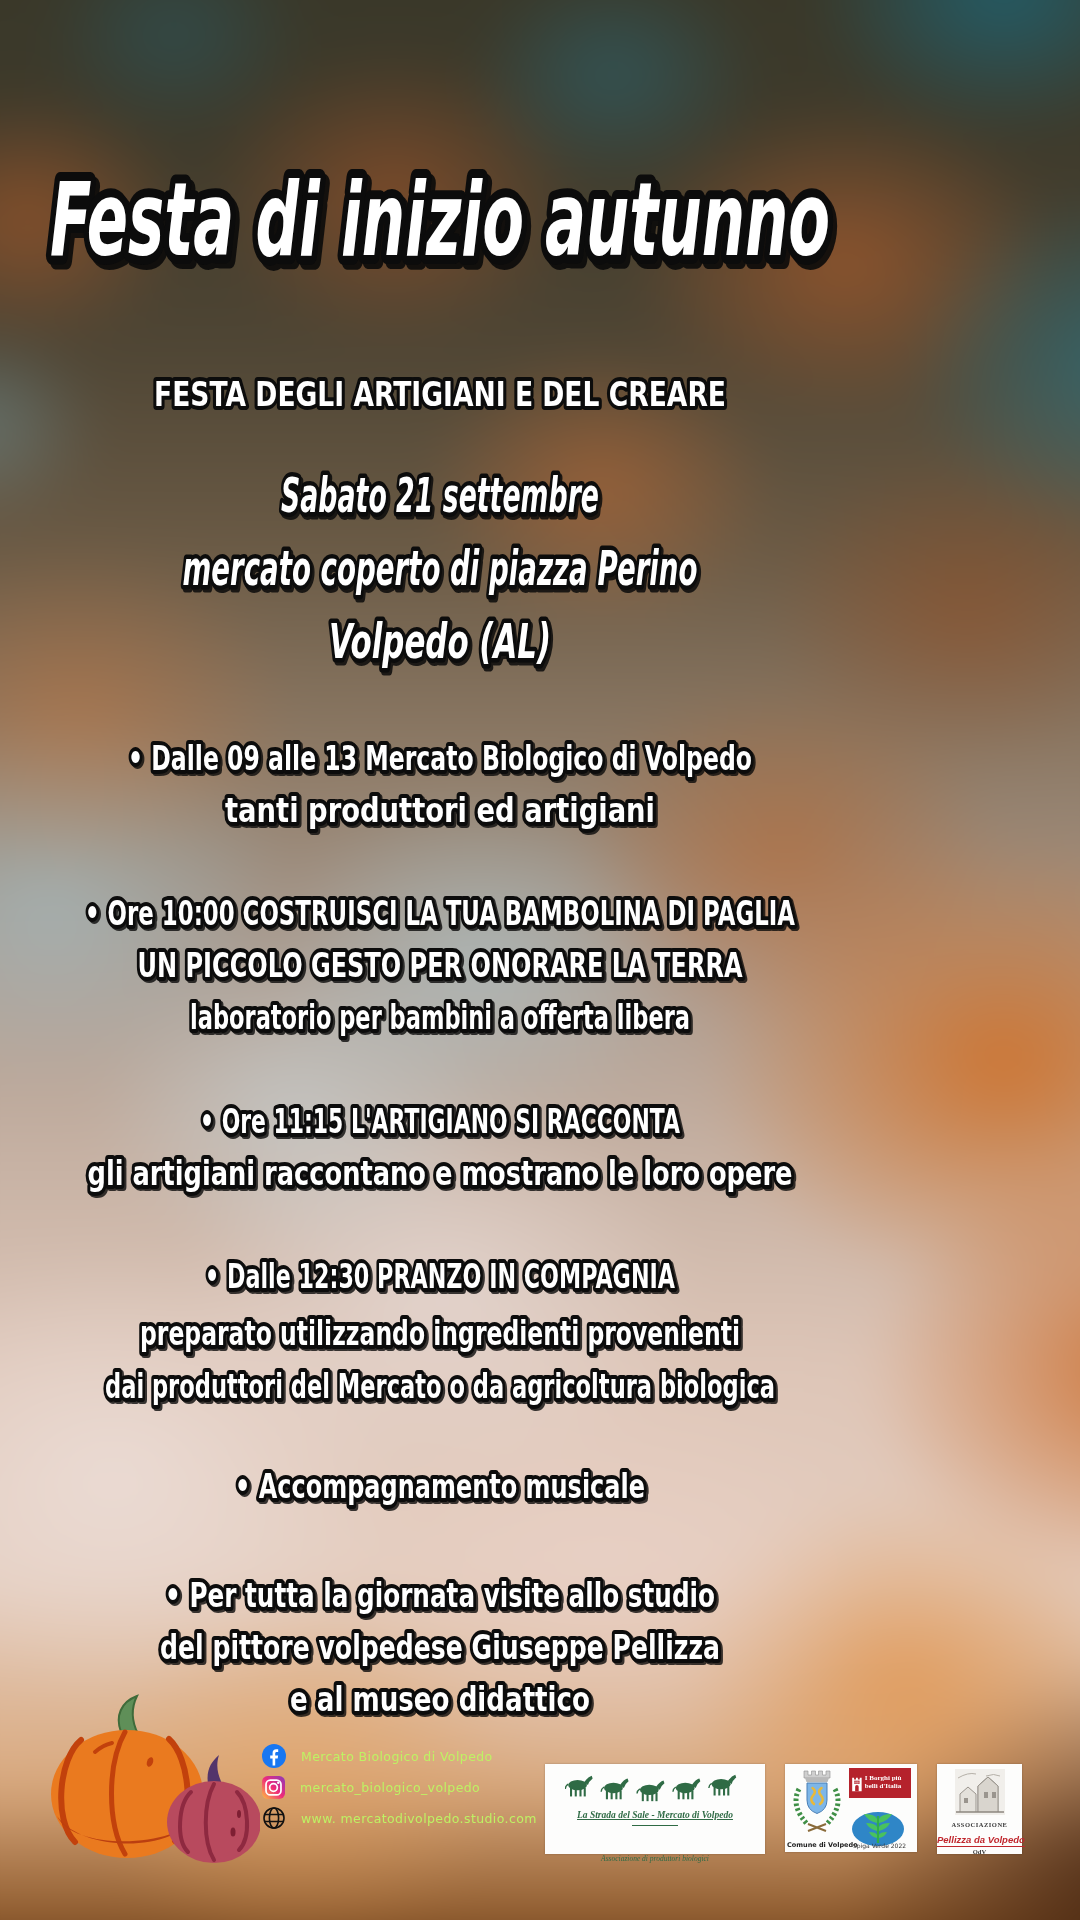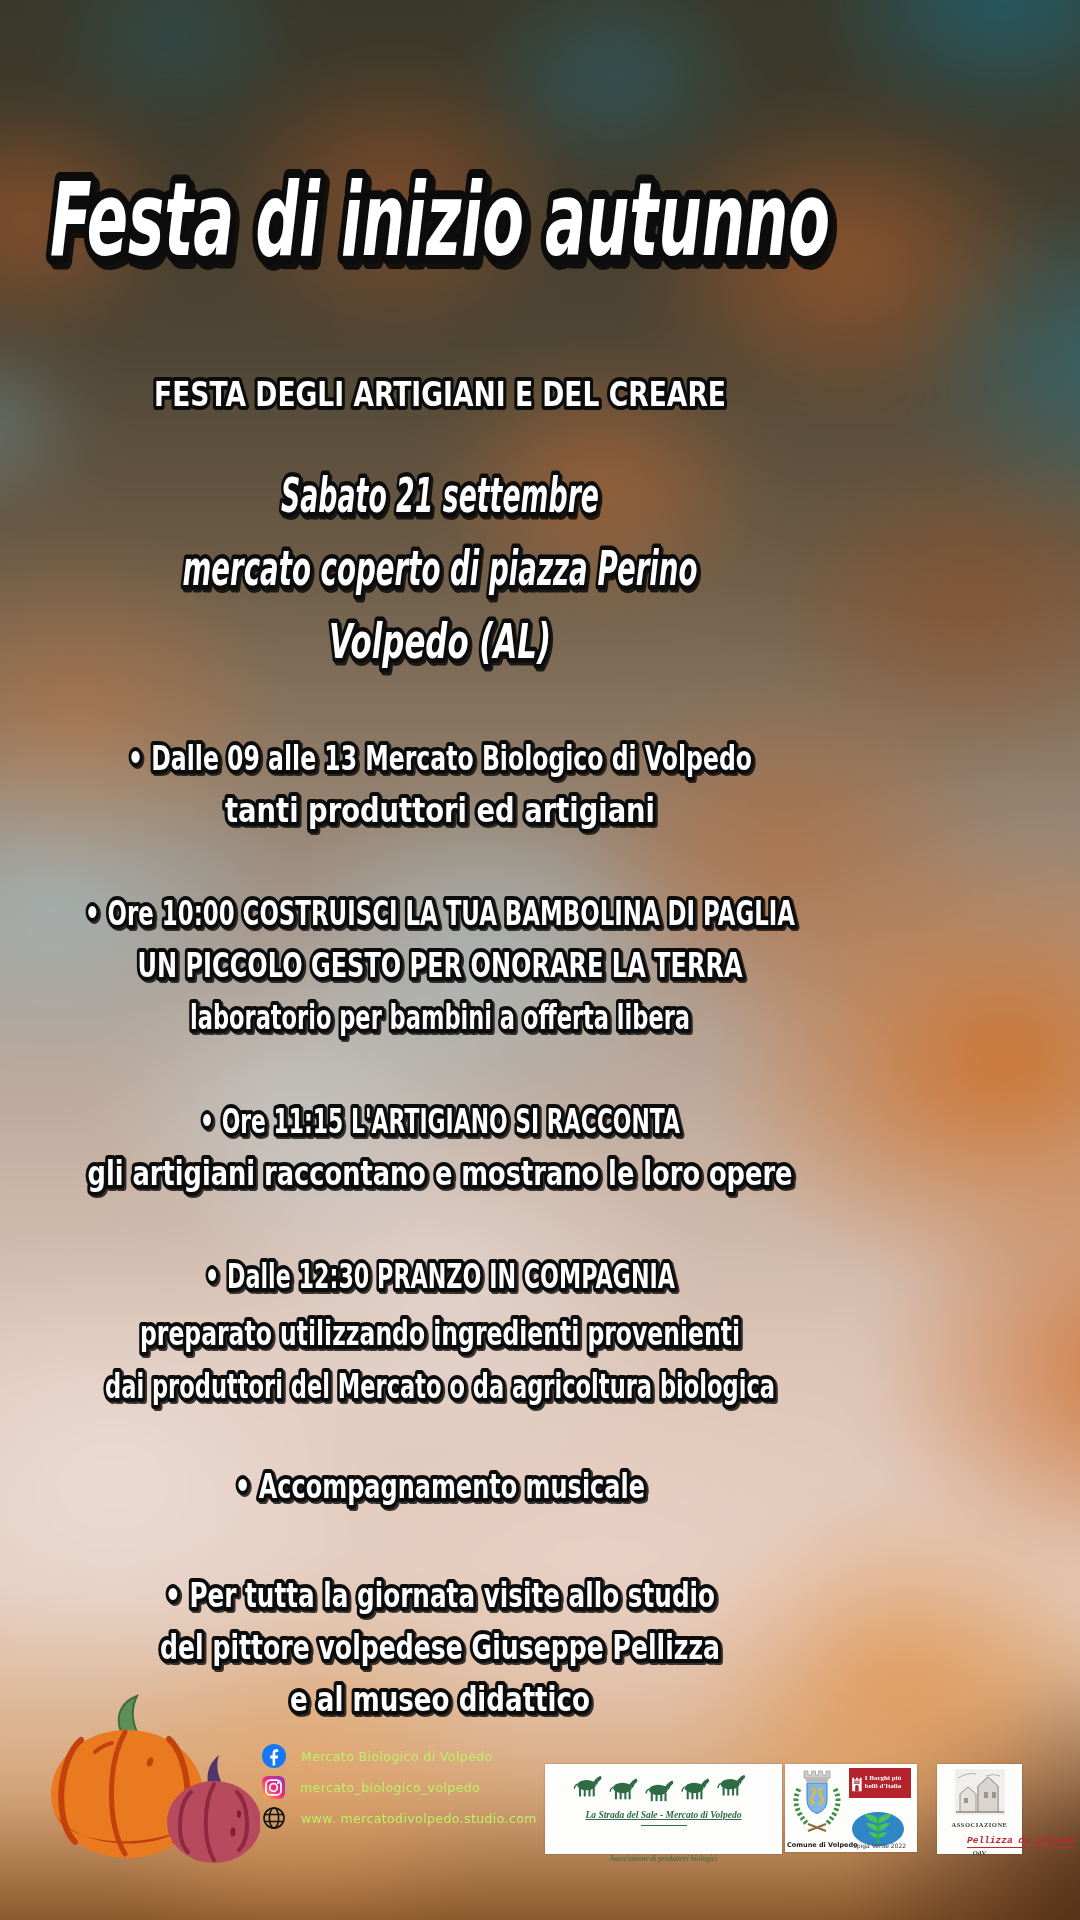--- a/index.html
+++ b/index.html
@@ -55,21 +55,21 @@
   svg.body text{font-size:34px;font-weight:700;stroke-width:8px;}
   
   .pumpkins{position:absolute;left:25px;top:1692px;}
   .social{position:absolute;left:262px;top:1744px;display:flex;flex-direction:column;gap:7px;}
   .social-row{display:flex;align-items:center;gap:15px;height:24px;}
   .social-row .label{
     font-size:12.5px;letter-spacing:.4px;color:#bef264;white-space:nowrap;
     font-family:"DejaVu Sans",sans-serif;
   }
   .logo-box{position:absolute;background:#fdfdfc;box-shadow:0 0 2px rgba(0,0,0,.25);}
-  .box-strada{left:545px;top:1764px;width:237px;height:90px;text-align:center;padding-top:6px;box-sizing:border-box;}
+  .box-strada{left:545px;top:1764px;width:220px;height:90px;text-align:center;padding-top:6px;box-sizing:border-box;}
   .strada-title{
     font-family:"Liberation Serif",serif;font-style:italic;font-weight:700;
     font-size:9.5px;color:#2f6b45;white-space:nowrap;text-decoration:underline;margin-top:2px;
   }
   .strada-divider{width:46px;height:1px;background:#2f6b45;margin:5px auto 4px auto;}
   .strada-sub{
     font-family:"Liberation Serif",serif;font-style:italic;
     font-size:7.5px;color:#2f6b45;white-space:nowrap;margin-top:28px;
   }
   .box-comune{left:785px;top:1764px;width:132px;height:88px;}
@@ -78,22 +78,22 @@
     position:absolute;left:2px;bottom:3px;width:66px;
     font-size:6.5px;font-weight:700;color:#1d1d1d;white-space:nowrap;
   }
   .borghi{position:absolute;left:64px;top:4px;width:62px;height:30px;background:#b5222c;display:flex;align-items:center;gap:2px;padding:2px;box-sizing:border-box;}
   .borghi .txt{color:#fff;font-family:"Liberation Serif",serif;font-size:7px;line-height:1.1;font-weight:700;}
   .spiga{position:absolute;left:66px;top:47px;}
   .spiga-label{position:absolute;left:68px;bottom:3px;font-size:6px;color:#333;white-space:nowrap;}
   .box-pellizza{left:937px;top:1764px;width:85px;height:90px;text-align:center;padding-top:4px;box-sizing:border-box;}
   .pellizza-top{font-family:"Liberation Serif",serif;font-size:6.5px;font-weight:700;letter-spacing:.5px;color:#3a3a3a;margin-top:1px;}
   .pellizza-name{
-    display:inline-block;font-family:Liberation Mono, monospace;font-style:italic;font-weight:700;
-    font-size:9.5px;color:#c0272d;border-bottom:1px solid #c0272d;padding-bottom:1px;margin-top:1px;white-space:nowrap;margin-left:30px;
+    display:inline-block;font-family:Liberation Sans, sans-serif;font-style:italic;font-weight:700;
+    font-size:9.5px;color:#c0272d;border-bottom:1px solid #c0272d;padding-bottom:1px;margin-top:1px;white-space:nowrap;
   }
   .pellizza-bottom{font-family:"Liberation Serif",serif;font-size:6.5px;font-weight:700;color:#3a3a3a;margin-top:1px;}
 </style>
 </head>
 <body>
 
 <div class="poster">
   <div class="bg"></div>
 
   <svg class="tl title" style="top:135px;height:170px">

